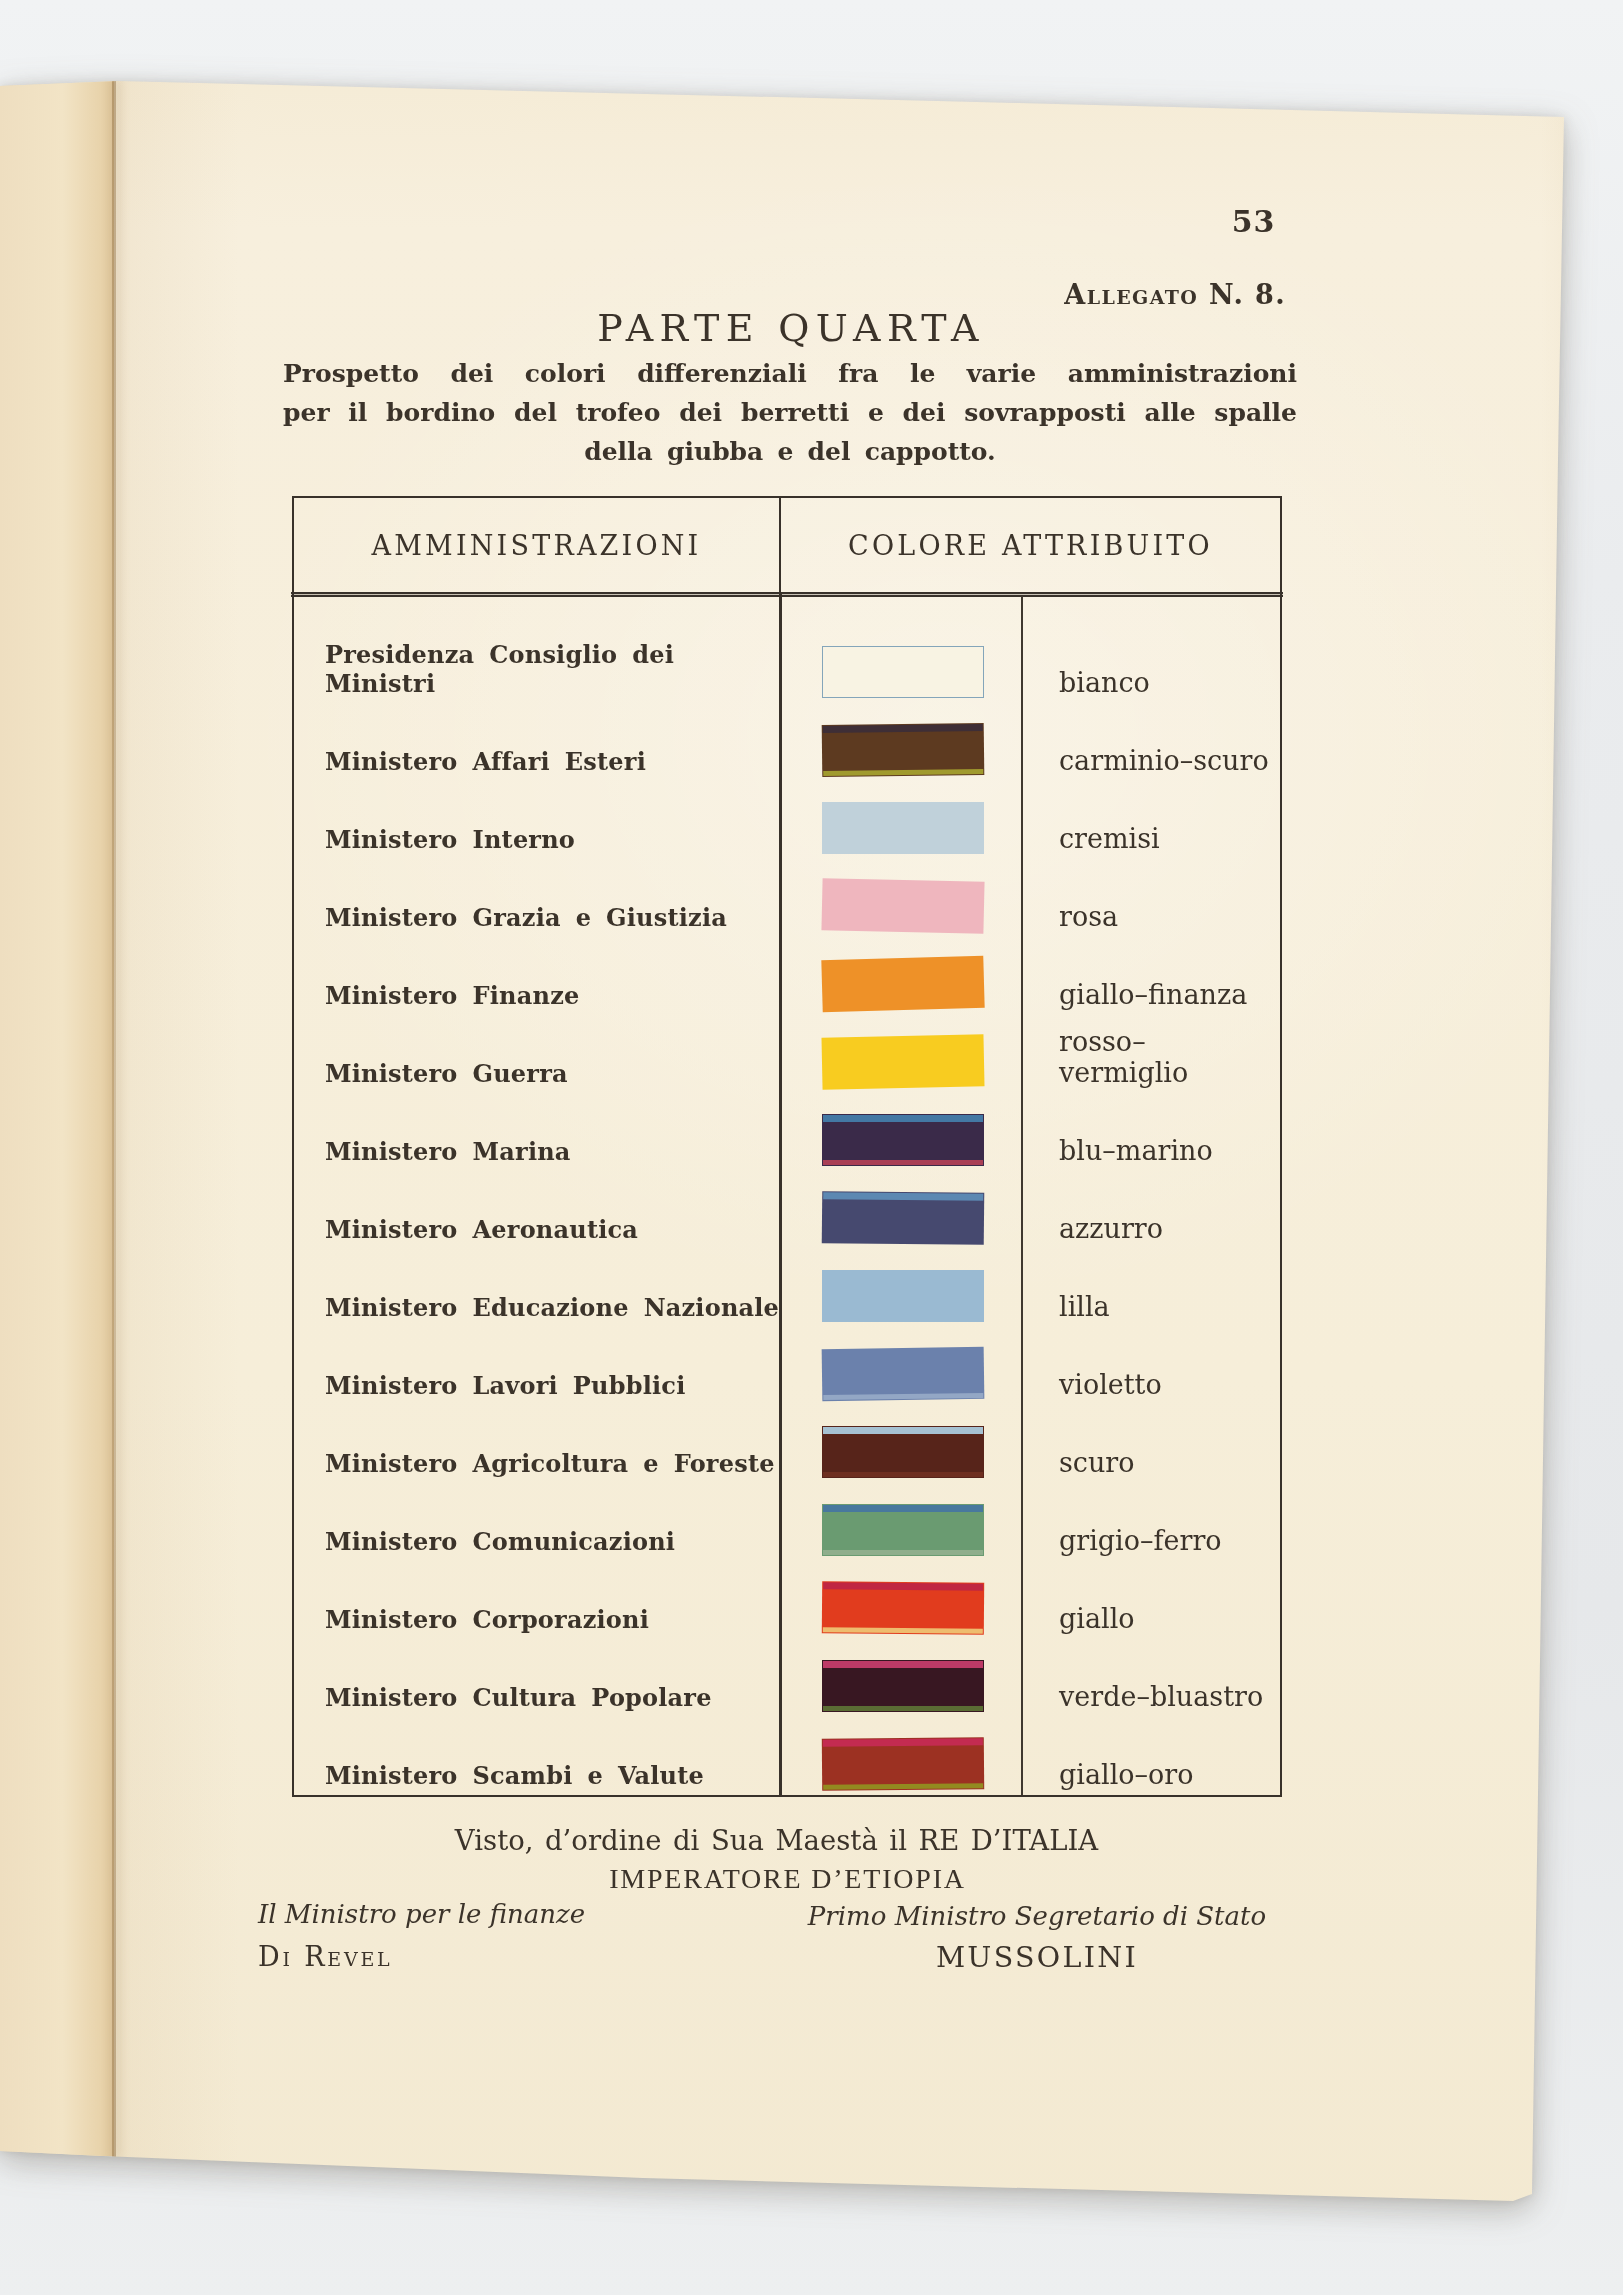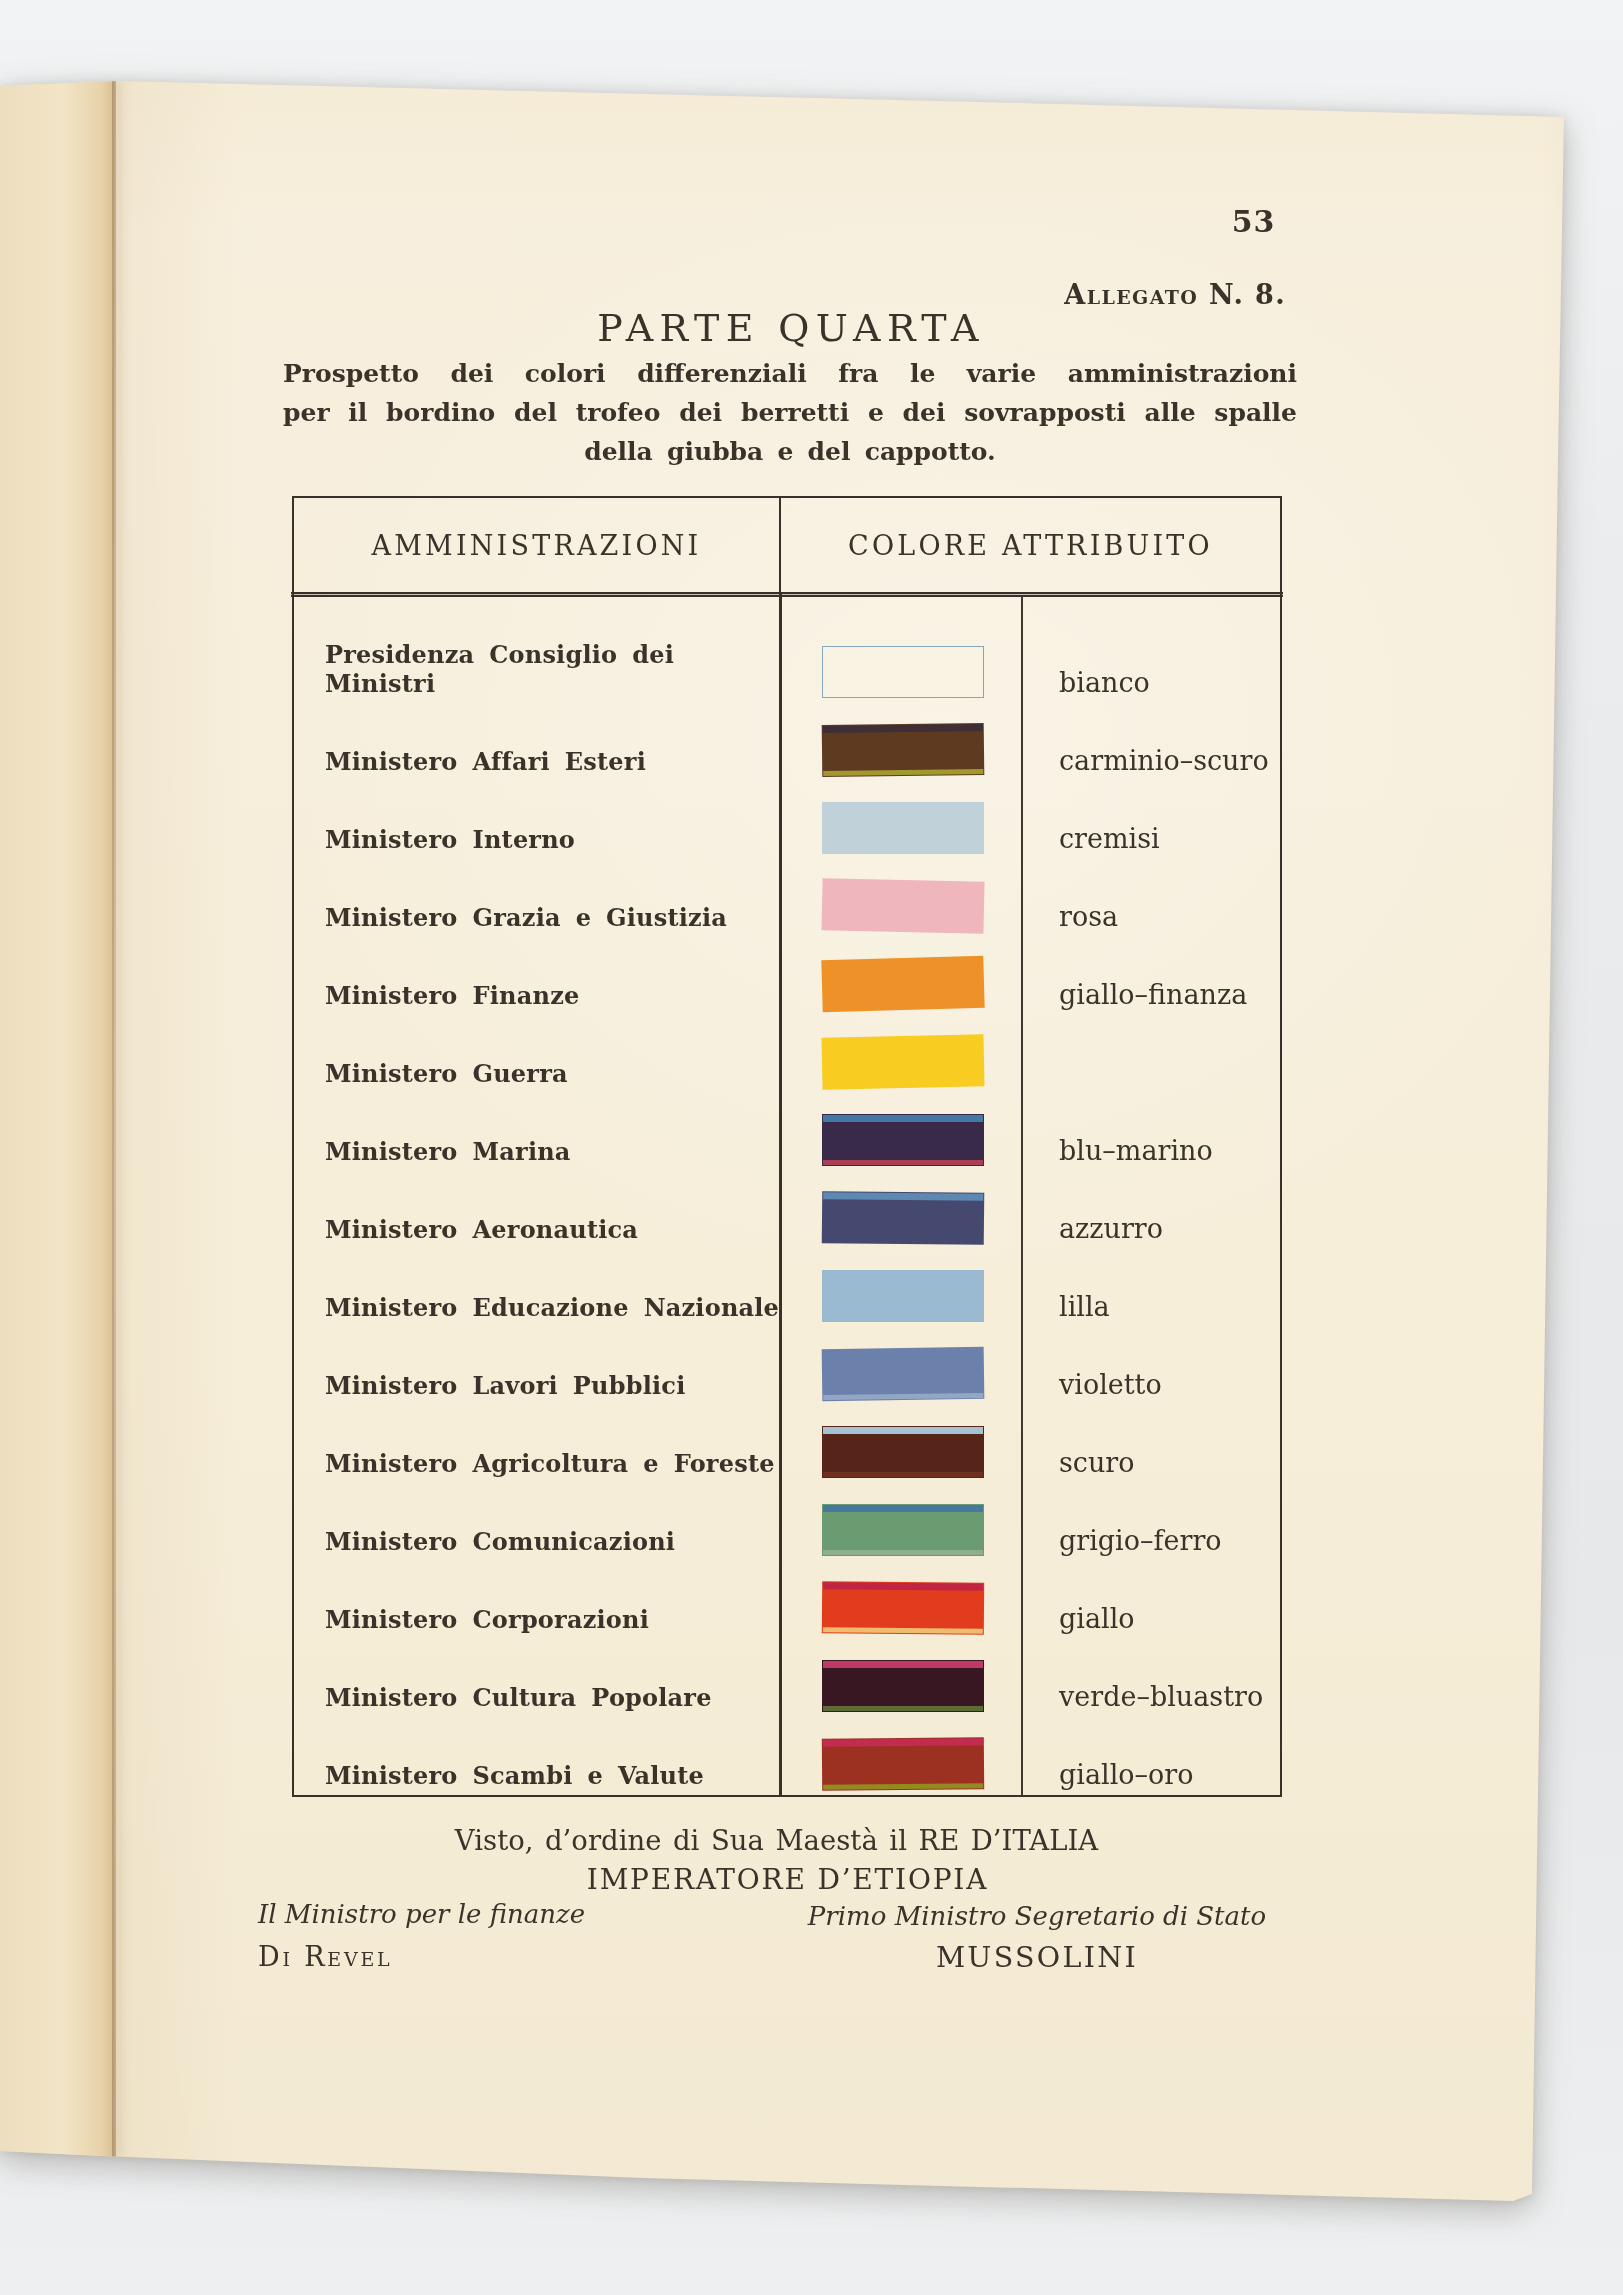--- a/index.html
+++ b/index.html
@@ -63,21 +63,21 @@
   .trow:nth-child(4) .swatch{transform:rotate(1.3deg);}
   .trow:nth-child(5) .swatch{transform:rotate(-1.6deg);}
   .trow:nth-child(6) .swatch{transform:rotate(-1.2deg);}
   .trow:nth-child(8) .swatch{transform:rotate(.6deg);}
   .trow:nth-child(10) .swatch{transform:rotate(-.8deg);}
   .trow:nth-child(13) .swatch{transform:rotate(.5deg);}
   .trow:nth-child(15) .swatch{transform:rotate(-.5deg);}
 
   
   .visto{left:307px;top:1824px;width:939px;text-align:center;font-size:27.5px;word-spacing:2.8px;}
-  .imper{left:318px;top:1863px;width:939px;text-align:center;font-size:28px;letter-spacing:1.8px;}
+  .imper{left:318px;top:1863px;width:939px;text-align:center;font-size:28px;letter-spacing:1.8px;font-family:Liberation Serif, serif;}
   .sig-left{left:258px;top:1899px;width:424px;}
   .sig-left .role{font-style:italic;font-size:26px;}
   .sig-left .name{font-variant:small-caps;font-size:27px;letter-spacing:2.8px;margin-top:12px;}
   .sig-right{left:770px;top:1893px;width:534px;text-align:center;}
   .sig-right .role1{font-style:italic;font-size:28.5px;}
   .sig-right .role2{font-style:italic;font-size:26px;margin-top:8.3px;}
   .sig-right .name{font-size:28.5px;letter-spacing:2.3px;margin-top:10px;}
 </style>
 </head>
 <body>
@@ -145,20 +145,21 @@
               <div class="swatch" style="--base: #ee9128;"></div>
             </div>
             <div class="cell-color">giallo–finanza</div>
           </div>
 
           <div class="trow">
             <div class="cell-admin">Ministero Guerra</div>
             <div class="cell-swatch">
               <div class="swatch" style="--base: #f8cc20;"></div>
             </div>
+            <div class="cell-color">rosso– vermiglio</div>
           </div>
 
           <div class="trow">
             <div class="cell-admin">Ministero Marina</div>
             <div class="cell-swatch">
               <div class="swatch" style="--base: #3a2a49; --top: #4378a4; --bottom: #a93f55;"></div>
             </div>
             <div class="cell-color">blu–marino</div>
           </div>
 

